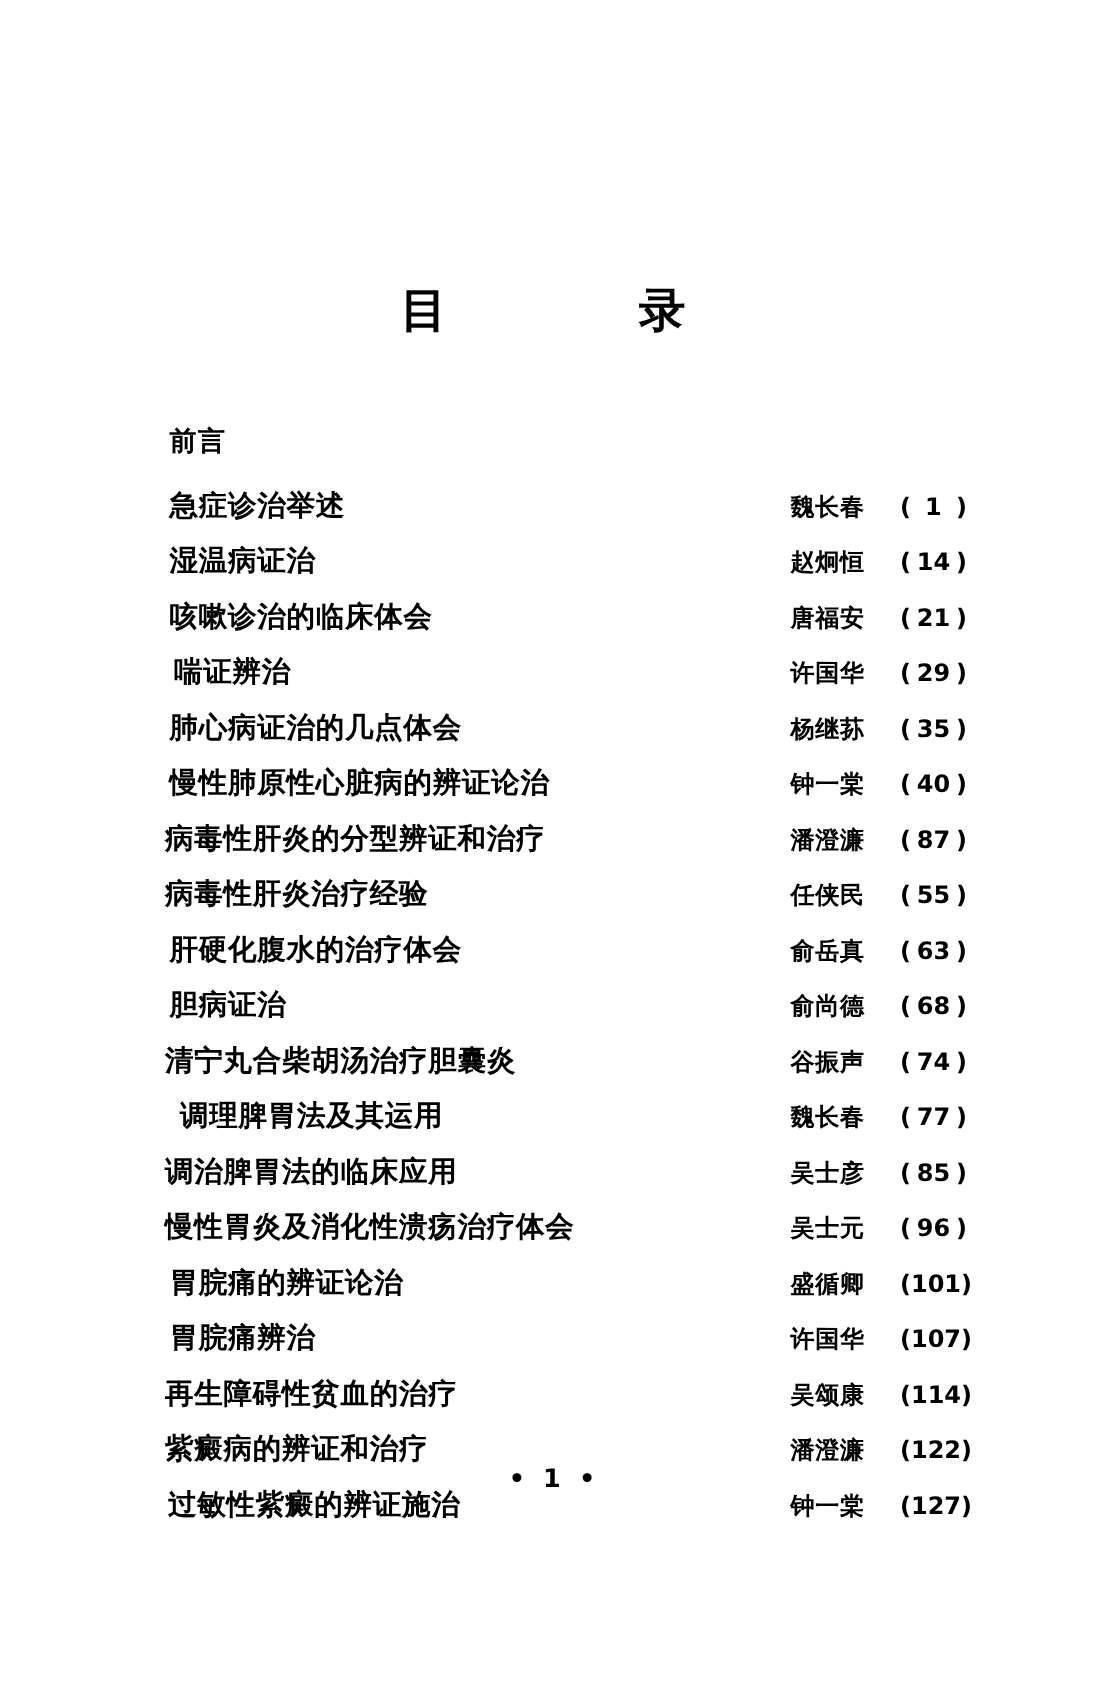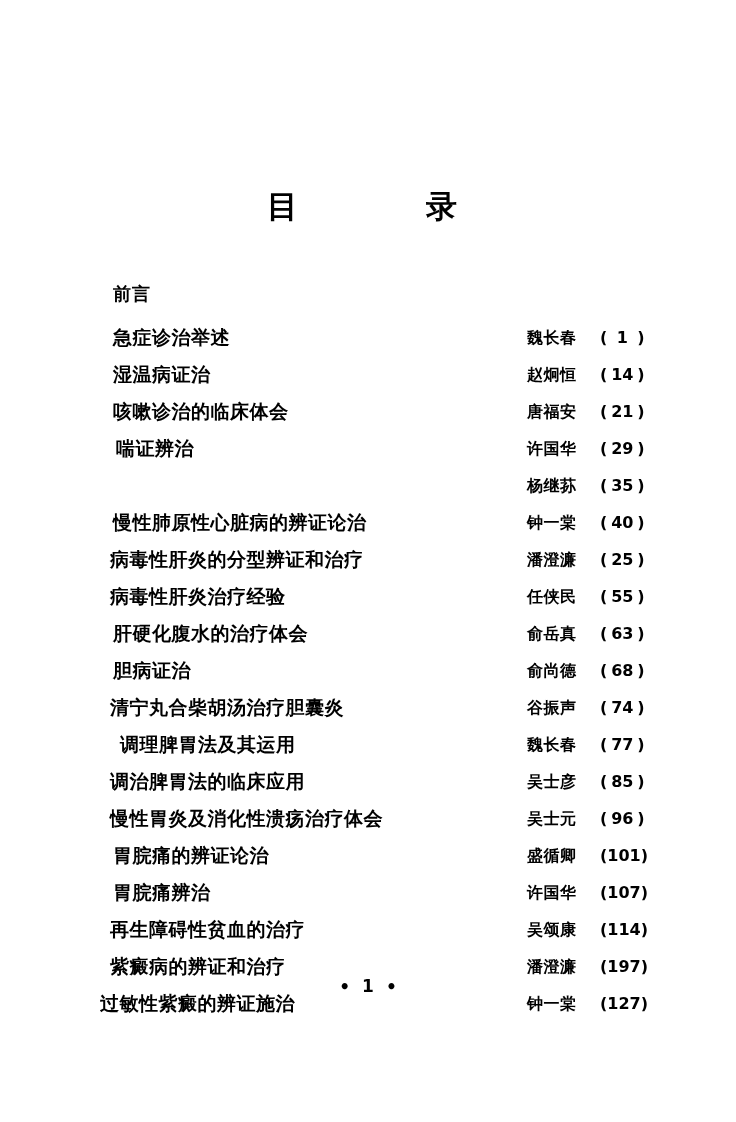--- a/index.html
+++ b/index.html
@@ -123,32 +123,33 @@
         <span class="label" style="left: 113px;">咳嗽诊治的临床体会</span>
         <span class="author">唐福安</span>
         <span class="pagenum"><span class="paren-open">(</span><span class="num">21</span><span class="paren-close">)</span></span>
       </div>
       <div class="entry">
         <span class="label" style="left: 116px;">喘证辨治</span>
         <span class="author">许国华</span>
         <span class="pagenum"><span class="paren-open">(</span><span class="num">29</span><span class="paren-close">)</span></span>
       </div>
       <div class="entry">
+        <span class="label" style="left: 113px;">肺心病证治的几点体会</span>
         <span class="author">杨继荪</span>
         <span class="pagenum"><span class="paren-open">(</span><span class="num">35</span><span class="paren-close">)</span></span>
       </div>
       <div class="entry">
         <span class="label" style="left: 113px;">慢性肺原性心脏病的辨证论治</span>
         <span class="author">钟一棠</span>
         <span class="pagenum"><span class="paren-open">(</span><span class="num">40</span><span class="paren-close">)</span></span>
       </div>
       <div class="entry">
         <span class="label" style="left: 110px;">病毒性肝炎的分型辨证和治疗</span>
         <span class="author">潘澄濂</span>
-        <span class="pagenum"><span class="paren-open">(</span><span class="num">25</span><span class="paren-close">)</span></span>
+        <span class="pagenum"><span class="paren-open">(</span><span class="num">87</span><span class="paren-close">)</span></span>
       </div>
       <div class="entry">
         <span class="label" style="left: 110px;">病毒性肝炎治疗经验</span>
         <span class="author">任侠民</span>
         <span class="pagenum"><span class="paren-open">(</span><span class="num">55</span><span class="paren-close">)</span></span>
       </div>
       <div class="entry">
         <span class="label" style="left: 113px;">肝硬化腹水的治疗体会</span>
         <span class="author">俞岳真</span>
         <span class="pagenum"><span class="paren-open">(</span><span class="num">63</span><span class="paren-close">)</span></span>
@@ -189,24 +190,24 @@
         <span class="pagenum"><span class="paren-open">(</span><span class="num">107</span><span class="paren-close">)</span></span>
       </div>
       <div class="entry">
         <span class="label" style="left: 110px;">再生障碍性贫血的治疗</span>
         <span class="author">吴颂康</span>
         <span class="pagenum"><span class="paren-open">(</span><span class="num">114</span><span class="paren-close">)</span></span>
       </div>
       <div class="entry">
         <span class="label" style="left: 110px;">紫癜病的辨证和治疗</span>
         <span class="author">潘澄濂</span>
-        <span class="pagenum"><span class="paren-open">(</span><span class="num">197</span><span class="paren-close">)</span></span>
-      </div>
-      <div class="entry">
-        <span class="label" style="left: 100px; text-align: right;">过敏性紫癜的辨证施治</span>
+        <span class="pagenum"><span class="paren-open">(</span><span class="num">122</span><span class="paren-close">)</span></span>
+      </div>
+      <div class="entry">
+        <span class="label" style="left: 112px; text-align: right;">过敏性紫癜的辨证施治</span>
         <span class="author">钟一棠</span>
         <span class="pagenum"><span class="paren-open">(</span><span class="num">127</span><span class="paren-close">)</span></span>
       </div>
     </div>
 
   <div class="folio">
     <span class="dot">•</span><span>1</span><span class="dot">•</span>
   </div>
 
 </div>

